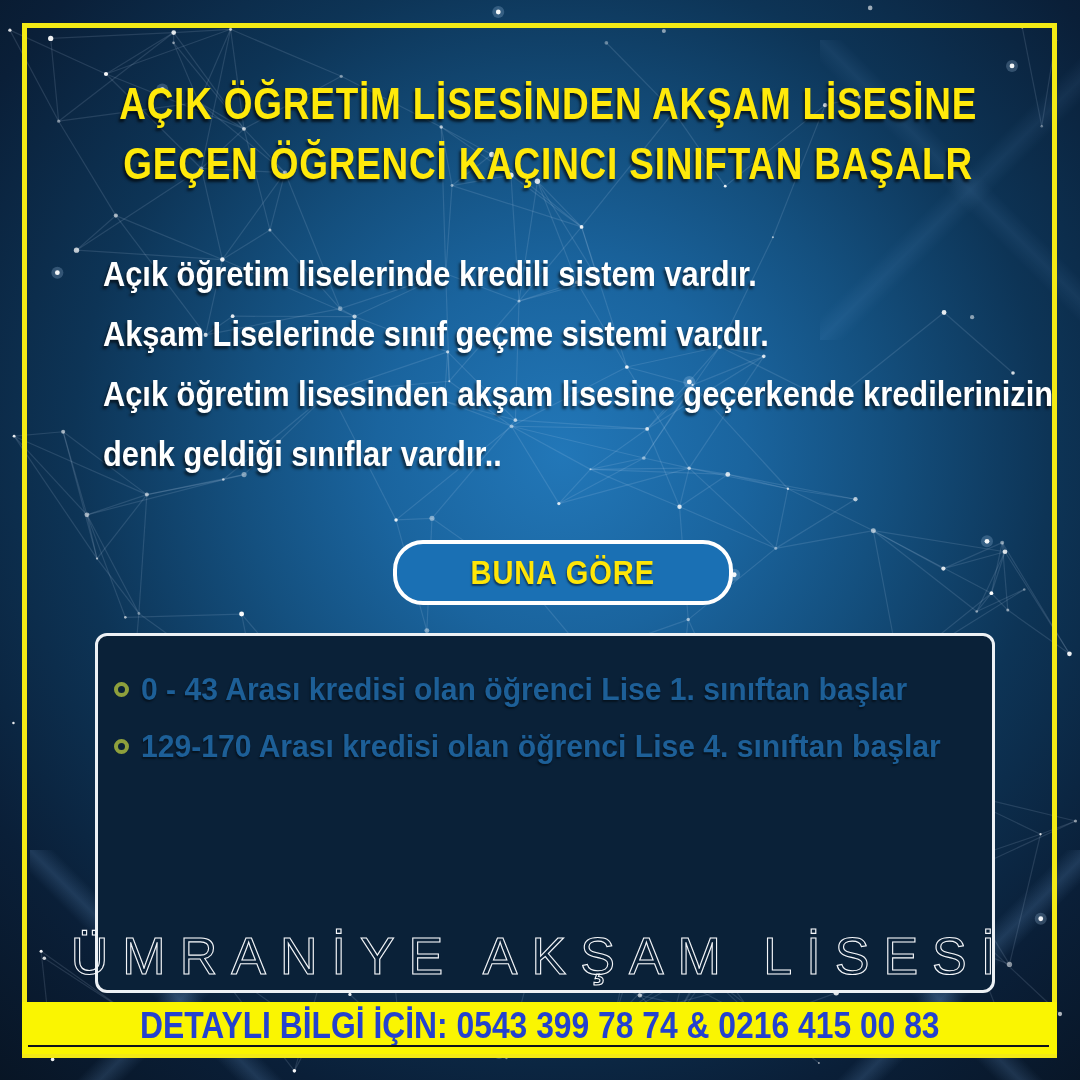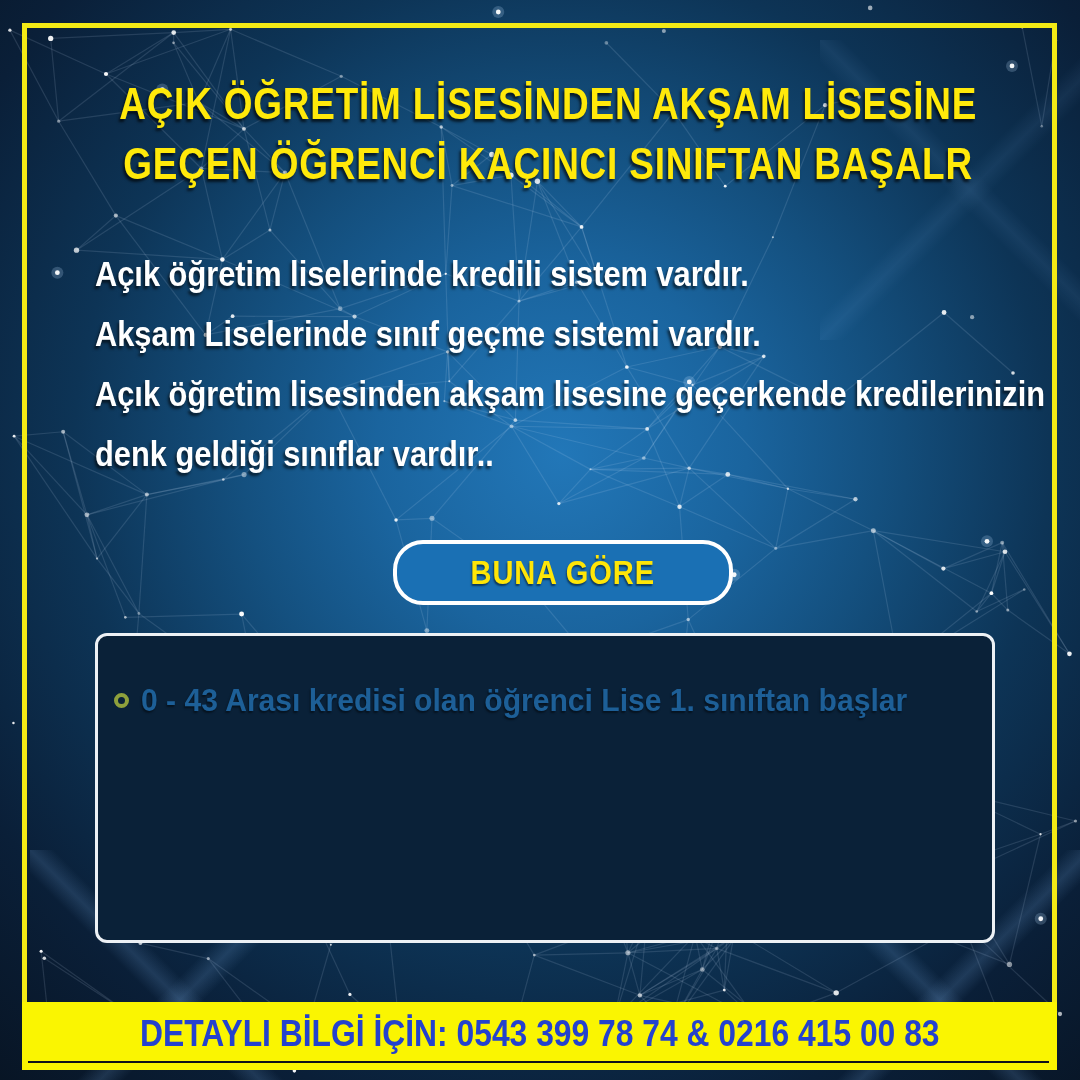--- a/index.html
+++ b/index.html
@@ -57,21 +57,21 @@
     padding-left: 16px;
   }
   .title .tline {
     display: inline-block;
     transform: scaleX(0.82);
     white-space: nowrap;
   }
 
   .body-text {
     position: absolute;
-    left: 95px; top: 244px;
+    left: 103px; top: 244px;
     width: 920px;
     color: #ffffff;
     font-size: 35px;
     font-weight: 700;
     line-height: 60px;
     text-shadow: -2px 3px 3px rgba(0,0,0,0.6);
   }
   .body-text .bline {
     display: inline-block;
     transform: scaleX(0.88);
@@ -99,25 +99,25 @@
     font-size: 33px;
     font-weight: 700;
     letter-spacing: 1px;
     white-space: nowrap;
     text-shadow: -1px 2px 2px rgba(0,0,0,0.5);
   }
 
   .list-box {
     position: absolute;
     left: 95px; top: 633px;
-    width: 900px; height: 310px;
+    width: 900px; height: 360px;
     background: #0A2138;
     border: 3px solid #EDF1F5;
     border-radius: 12px;
-    padding: 36px 10px 0 16px;
+    padding: 25px 10px 0 16px;
   }
   .list-row {
     height: 57px;
     display: flex;
     align-items: center;
   }
   .bullet {
     flex: 0 0 auto;
     width: 15px; height: 15px;
     border: 4.5px solid #8EA03C;
@@ -150,21 +150,21 @@
     .logo {
       color: transparent;
       -webkit-text-stroke: 1.1px #f4f6f9;
       font-weight: 400;
     }
   }
 
   .footer-bar {
     position: absolute;
     left: 22px; top: 1002px;
-    width: 1035px; height: 68px;
+    width: 1035px; height: 52px;
     background: #FAF501;
     display: flex;
     align-items: center;
     justify-content: center;
   }
   .footer-text {
     display: inline-block;
     transform: scaleX(0.86);
     color: #2442CE;
     font-size: 37px;
@@ -702,21 +702,26 @@
 
   <div class="cta-button">
     <span class="btn-label">BUNA GÖRE</span>
   </div>
 
   <div class="list-box">
     <div class="list-row">
       <span class="bullet"></span>
       <span class="row-text">0 - 43 Arası kredisi olan öğrenci  Lise 1. sınıftan başlar</span>
     </div>
+    <div class="list-row">
+      <span class="bullet"></span>
+      <span class="row-text">129-170 Arası kredisi olan öğrenci Lise 4. sınıftan başlar</span>
+    </div>
   </div>
 
+  <div class="logo">ÜMRANİYE AKŞAM LİSESİ</div>
 
   <div class="footer-bar">
     <span class="footer-text">DETAYLI BİLGİ İÇİN: 0543 399 78 74 &amp; 0216 415 00 83</span>
     <div class="footer-line"></div>
   </div>
 
 </div>
 
 </body></html>

